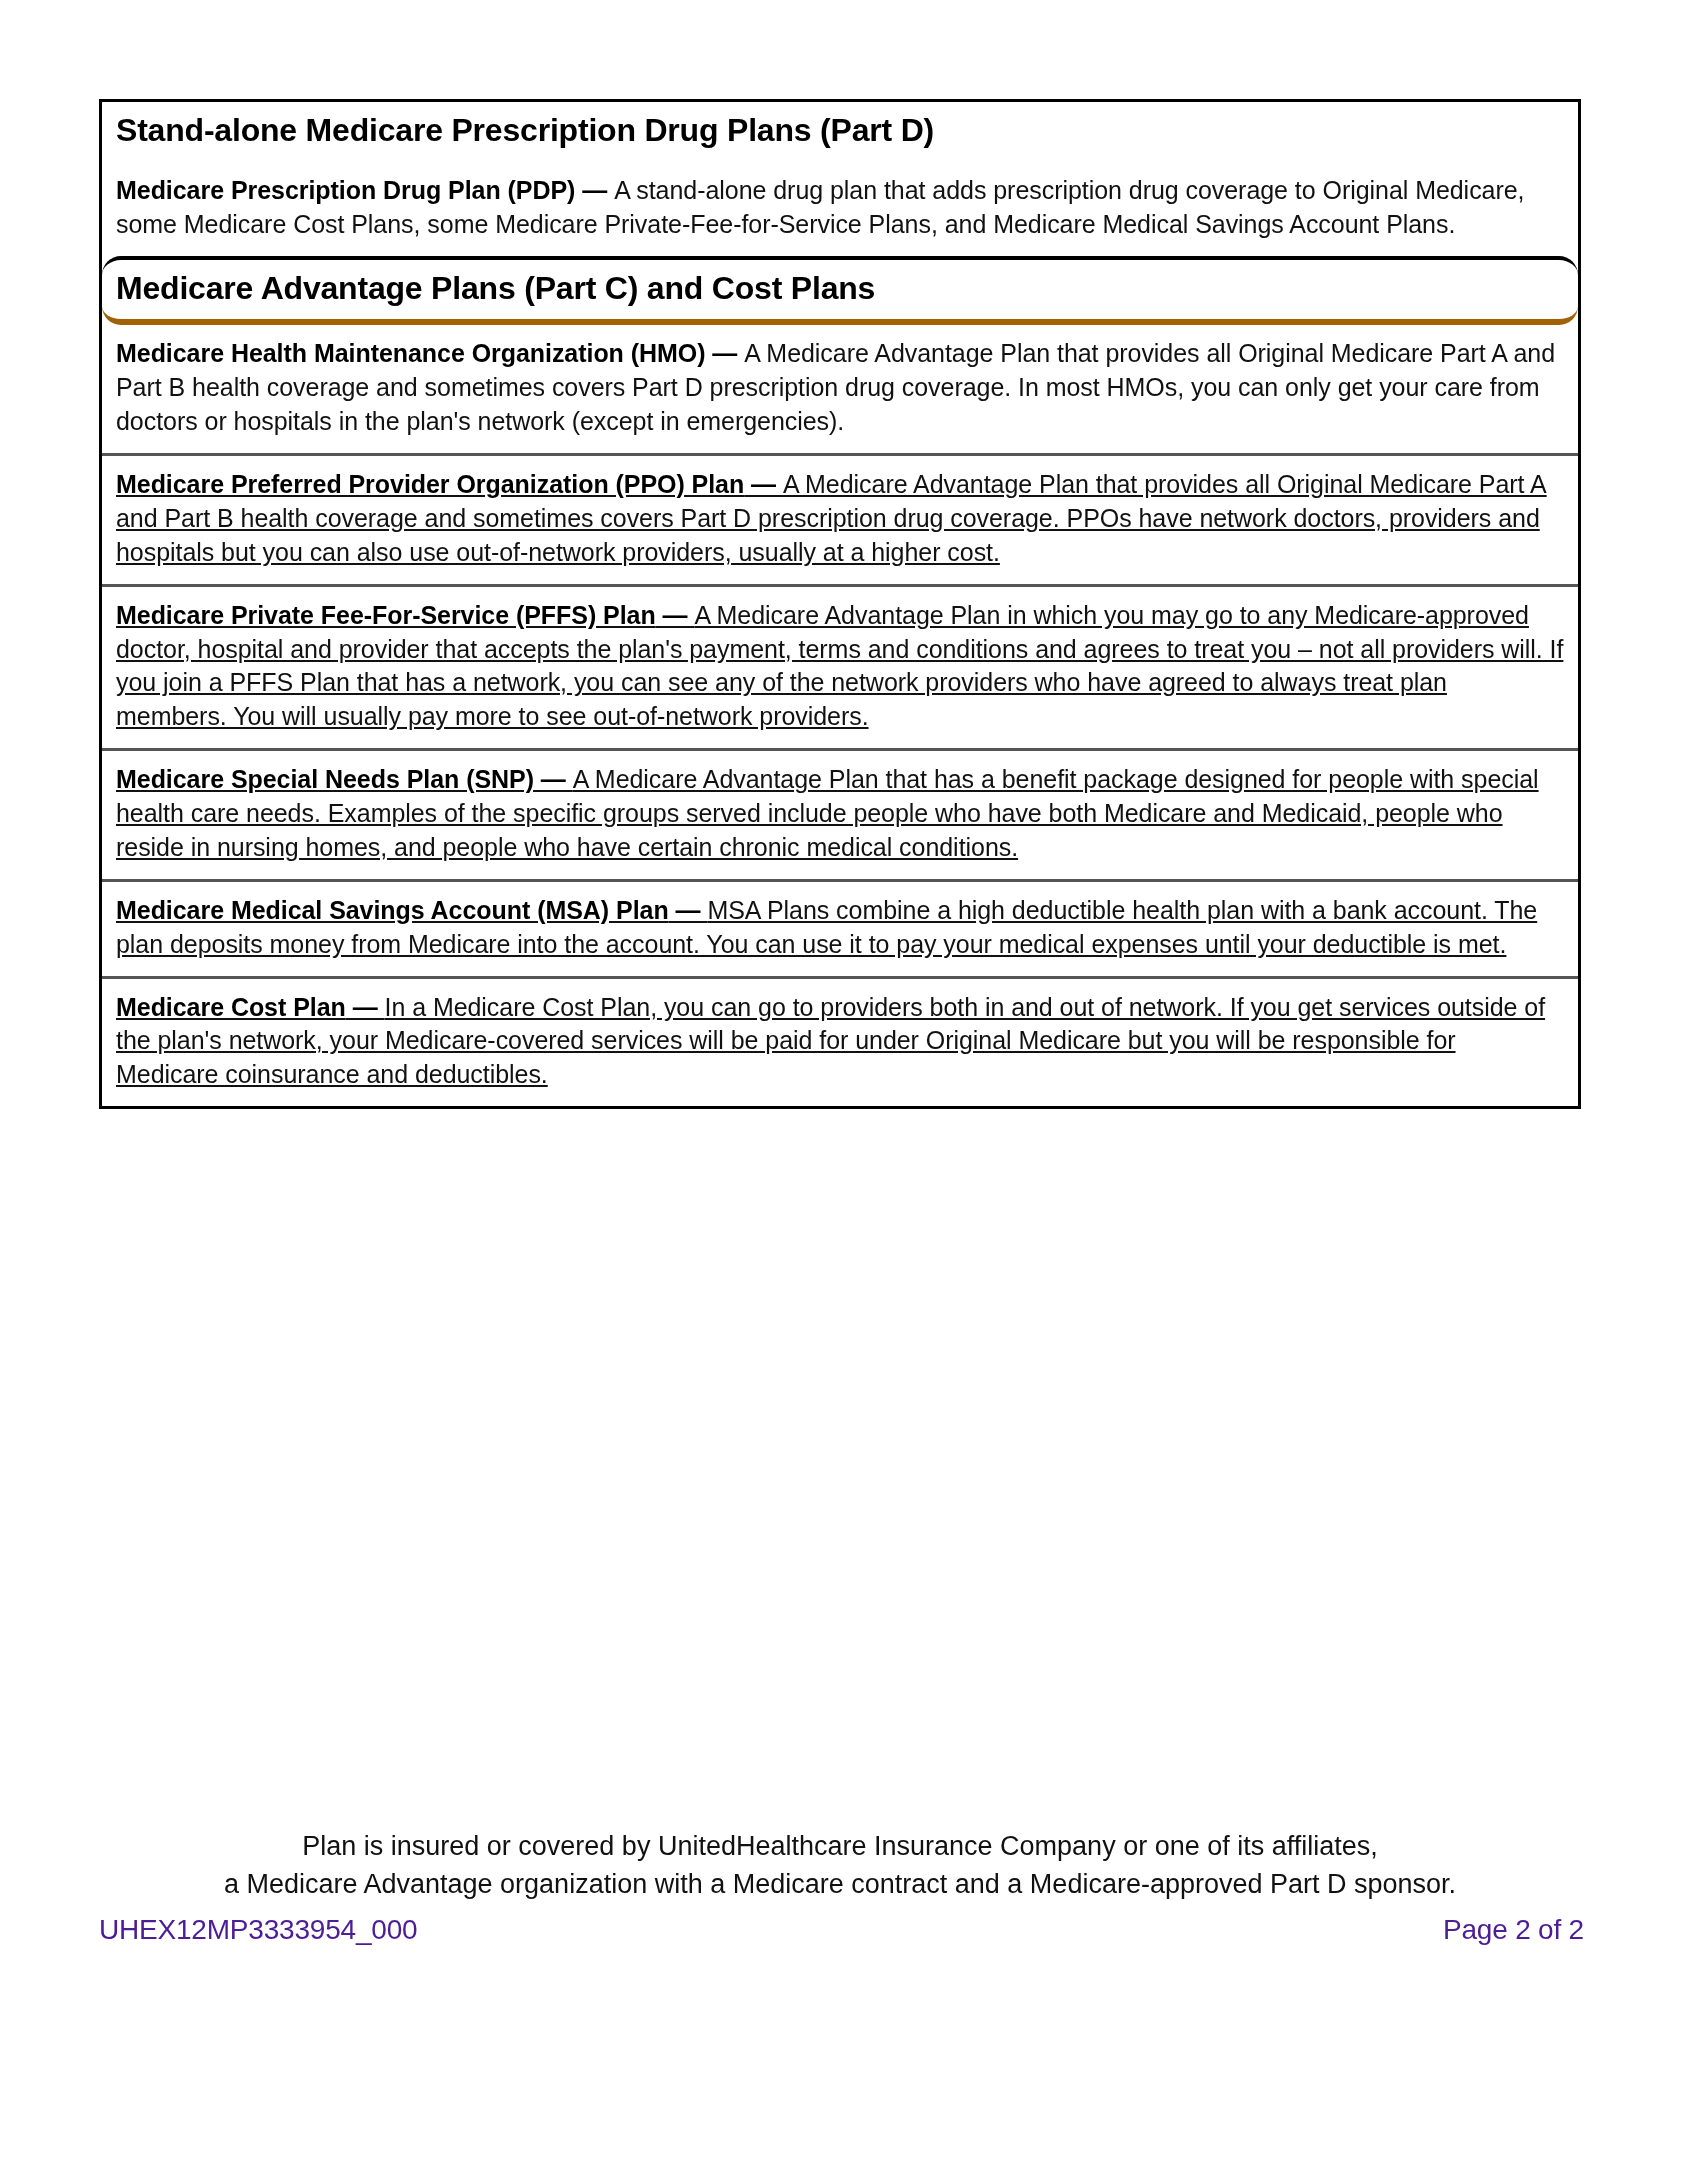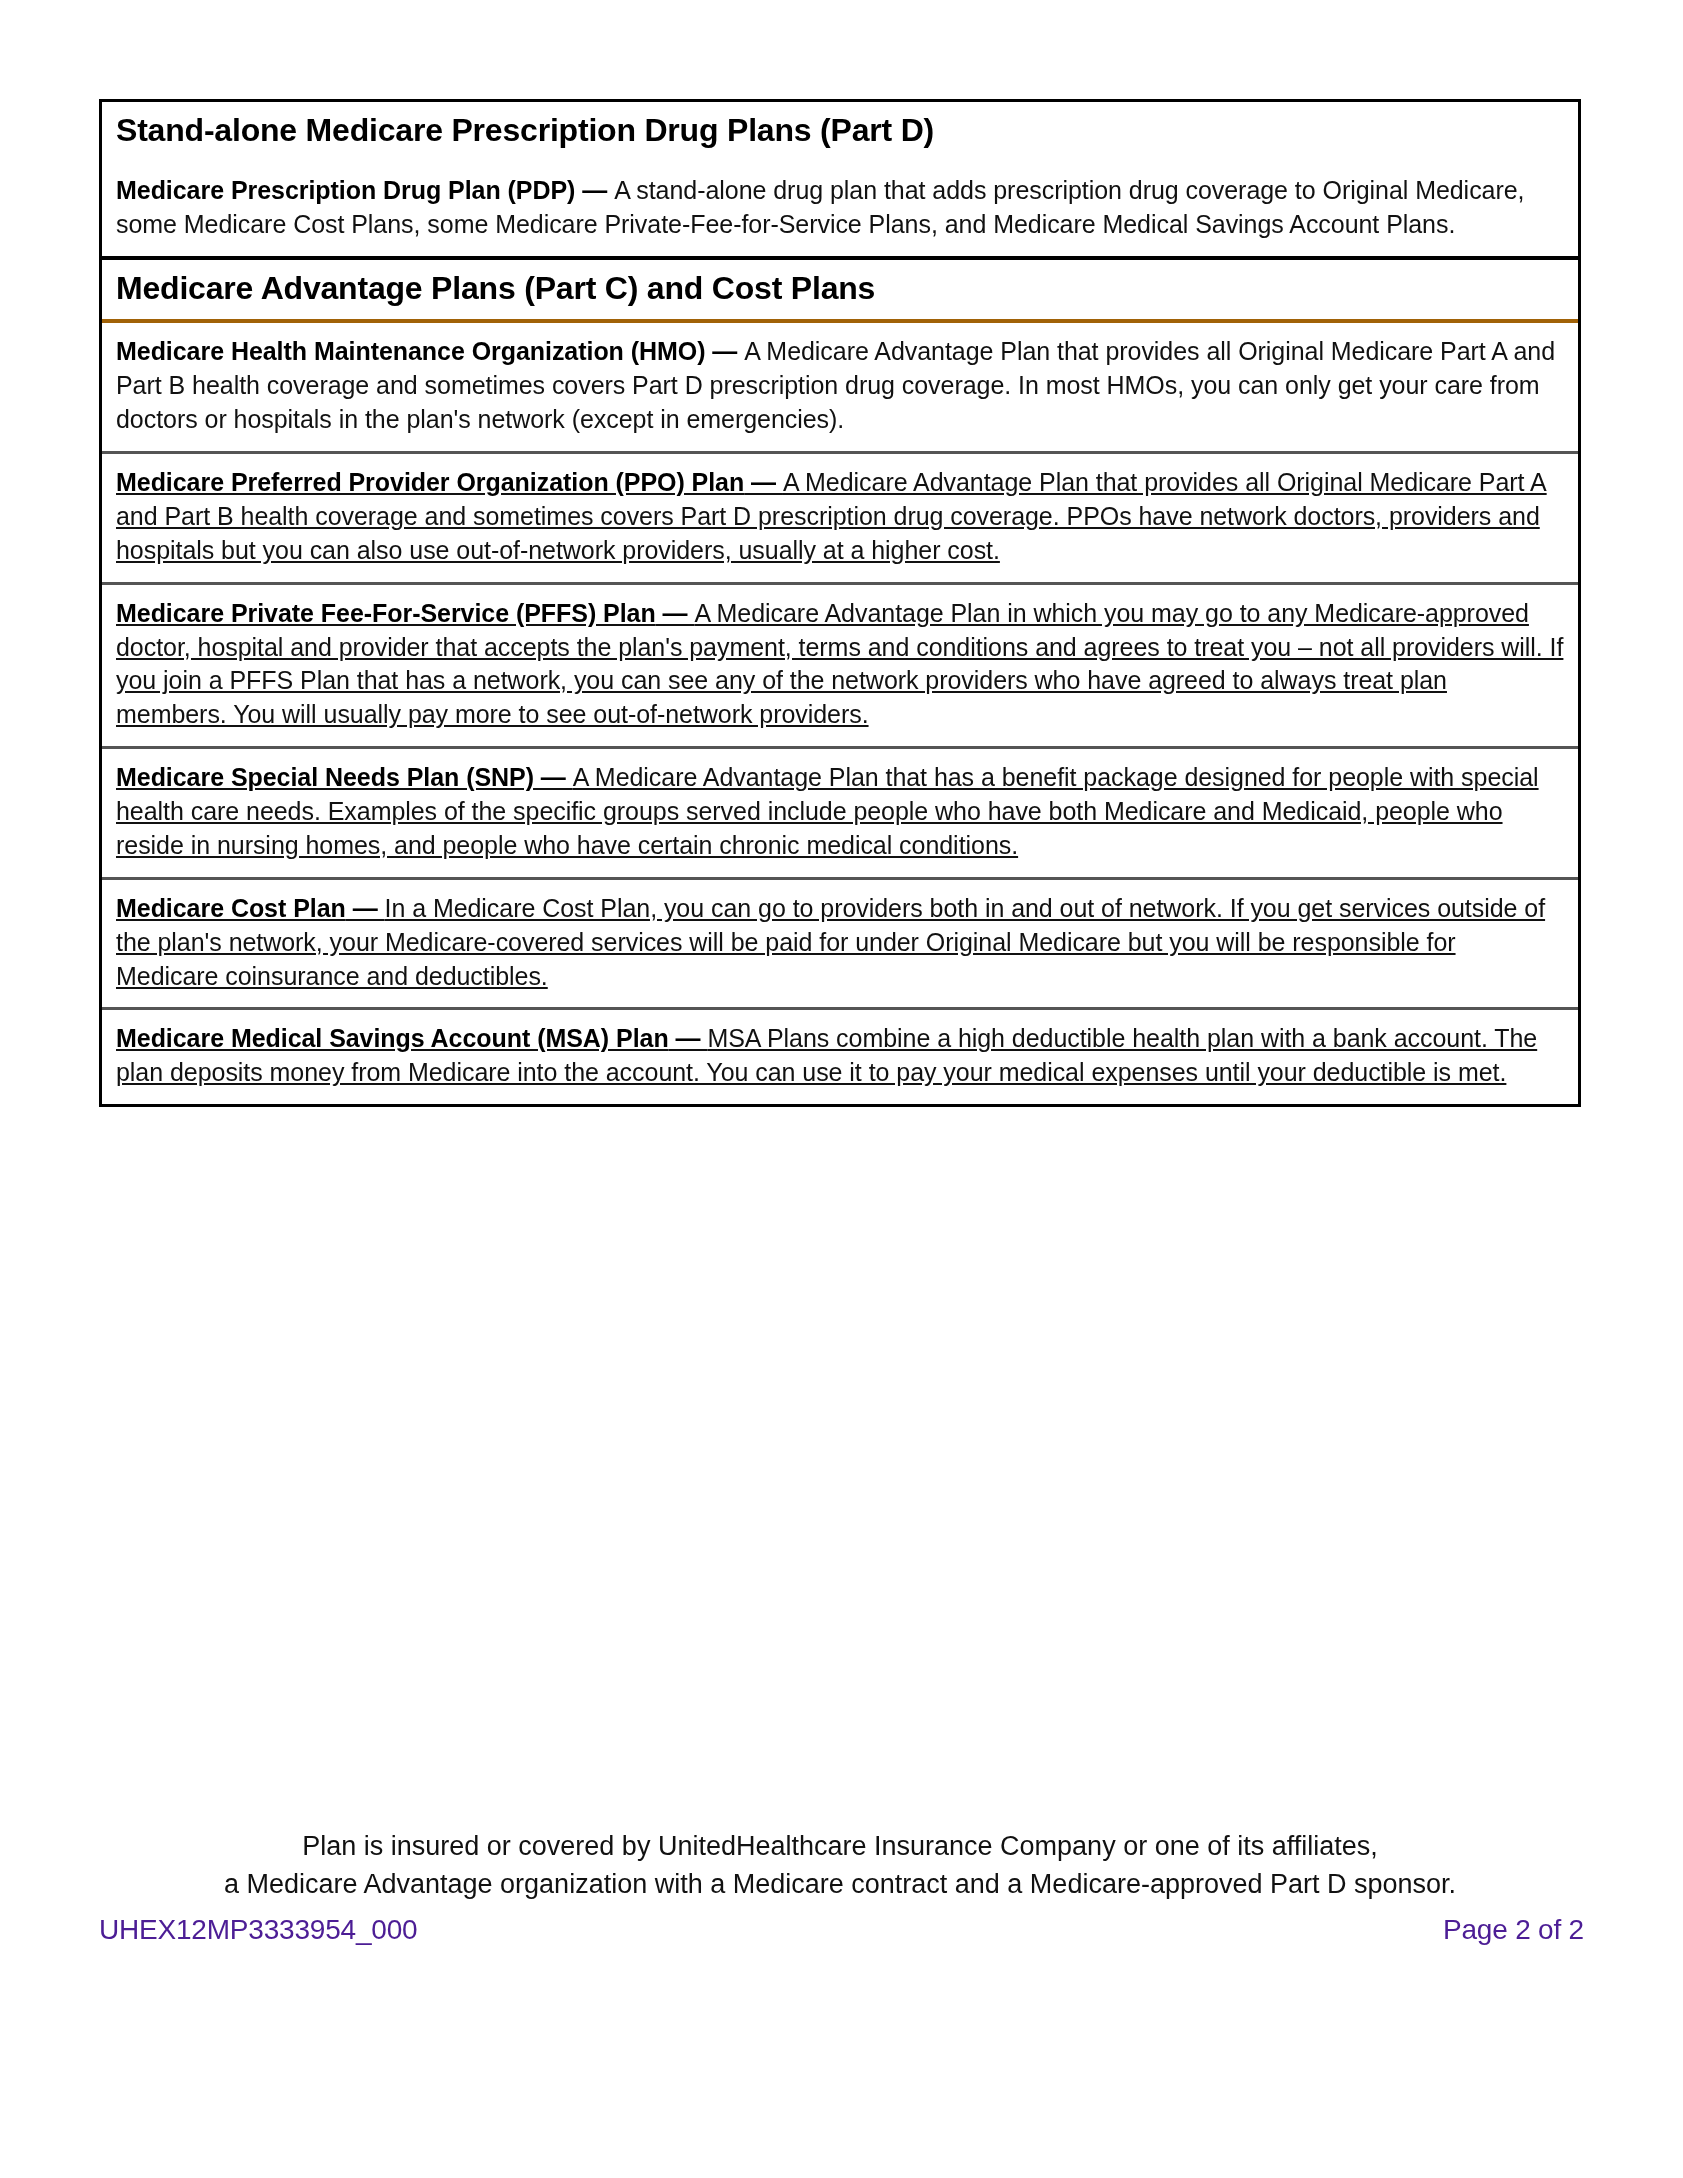--- a/index.html
+++ b/index.html
@@ -42,21 +42,22 @@
     font-size: 32px;
     font-weight: bold;
     line-height: 1.12;
     letter-spacing: -0.2px;
     color: #000000;
   }
   .section-header.with-top-rule {
     border-top: 4px solid #000000;
   }
   .section-header.with-bottom-rule {
-    border-bottom: 4px solid #a16207;
+    border-bottom: 6px solid #a16207;
+    border-radius: 19px;
   }
 
   .def-row {
     padding: 12px 14px 14px 14px;
     font-size: 25px;
     line-height: 1.355;
     color: #111111;
     letter-spacing: -0.05px;
   }
   .def-row + .def-row {
@@ -133,25 +134,25 @@
 
     <div class="def-row">
       <span class="term">Medicare Private Fee-For-Service (PFFS) Plan</span><span class="term"> — </span><span class="body-text">A Medicare Advantage Plan in which you may go to any Medicare-approved doctor, hospital and provider that accepts the plan's payment, terms and conditions and agrees to treat you – not all providers will. If you join a PFFS Plan that has a network, you can see any of the network providers who have agreed to always treat plan members. You will usually pay more to see out-of-network providers.</span>
     </div>
 
     <div class="def-row">
       <span class="term">Medicare Special Needs Plan (SNP)</span><span class="term"> — </span><span class="body-text">A Medicare Advantage Plan that has a benefit package designed for people with special health care needs. Examples of the specific groups served include people who have both Medicare and Medicaid, people who reside in nursing homes, and people who have certain chronic medical conditions.</span>
     </div>
 
     <div class="def-row">
-      <span class="term">Medicare Cost Plan</span><span class="term"> — </span><span class="body-text">In a Medicare Cost Plan, you can go to providers both in and out of network. If you get services outside of the plan's network, your Medicare-covered services will be paid for under Original Medicare but you will be responsible for Medicare coinsurance and deductibles.</span>
+      <span class="term">Medicare Medical Savings Account (MSA) Plan</span><span class="term"> — </span><span class="body-text">MSA Plans combine a high deductible health plan with a bank account. The plan deposits money from Medicare into the account. You can use it to pay your medical expenses until your deductible is met.</span>
     </div>
 
     <div class="def-row">
-      <span class="term">Medicare Medical Savings Account (MSA) Plan</span><span class="term"> — </span><span class="body-text">MSA Plans combine a high deductible health plan with a bank account. The plan deposits money from Medicare into the account. You can use it to pay your medical expenses until your deductible is met.</span>
+      <span class="term">Medicare Cost Plan</span><span class="term"> — </span><span class="body-text">In a Medicare Cost Plan, you can go to providers both in and out of network. If you get services outside of the plan's network, your Medicare-covered services will be paid for under Original Medicare but you will be responsible for Medicare coinsurance and deductibles.</span>
     </div>
 
   </div>
 
   <div class="legal-footer">
     <span class="legal-line">Plan is insured or covered by UnitedHealthcare Insurance Company or one of its affiliates,</span>
     <span class="legal-line">a Medicare Advantage organization with a Medicare contract and a Medicare-approved Part D sponsor.</span>
   </div>
 
   <div class="page-footer">

